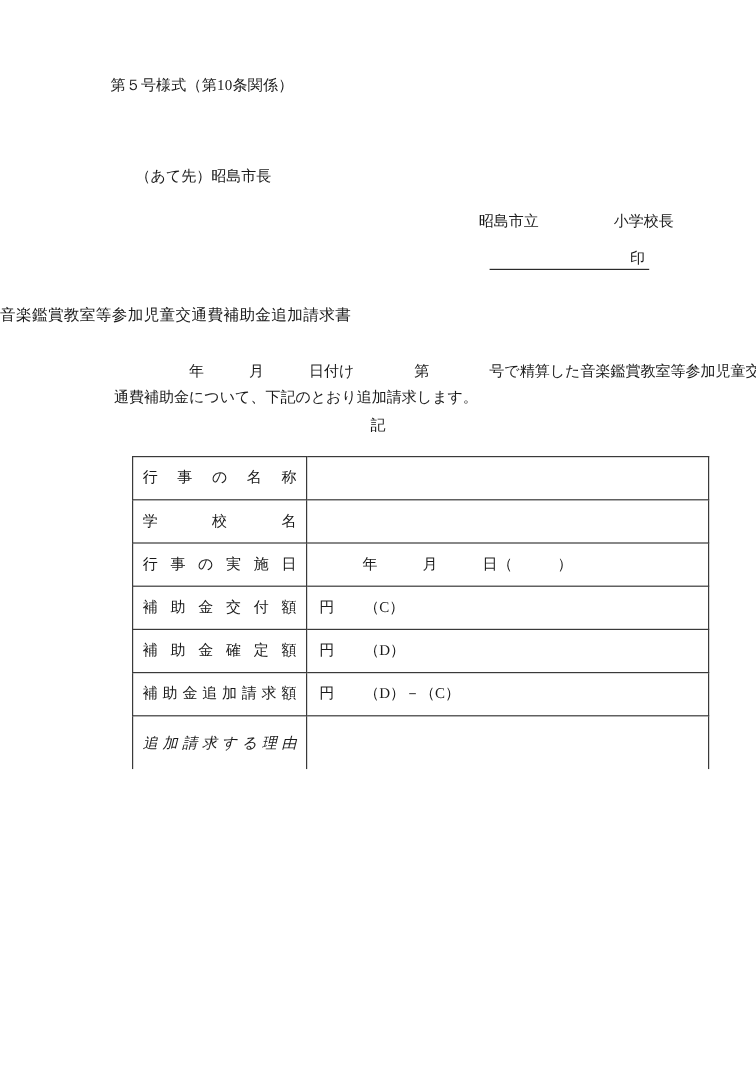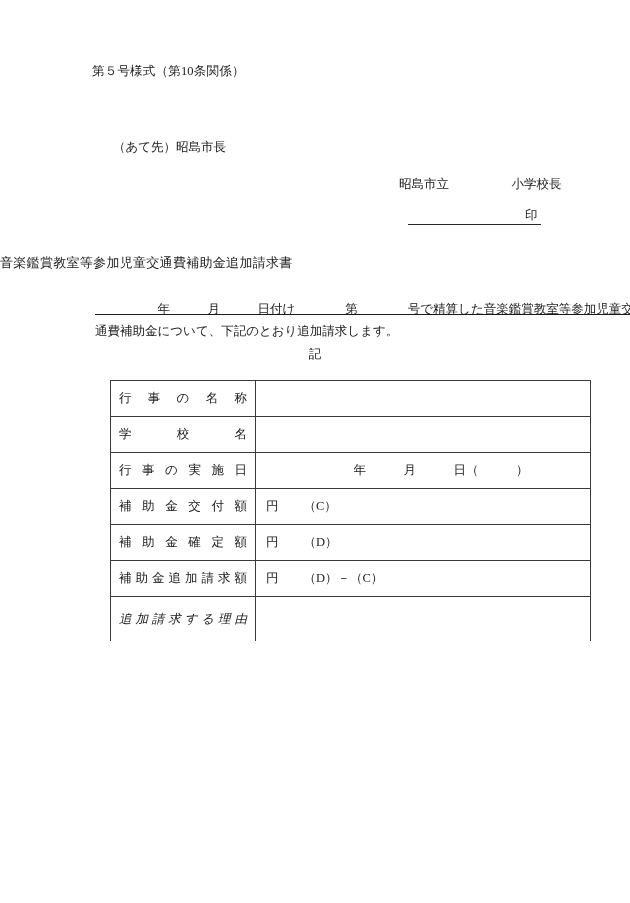--- a/index.html
+++ b/index.html
@@ -71,21 +71,21 @@
     letter-spacing: 0.3px;
   }
 
   
   #body-paragraph {
     left: 95px; top: 299px;
     width: 452px;
     font-size: 12.5px;
     line-height: 1.75;
   }
-  #body-paragraph .first-line { white-space: pre; text-decoration: underline; }
+  #body-paragraph .first-line { white-space: pre; }
 
   
   #ki-marker {
     left: 0; top: 346px;
     width: 630px;
     text-align: center;
     font-size: 12.5px;
   }
 
   
@@ -113,21 +113,21 @@
     text-align: justify;
     text-align-last: justify;
     -moz-text-align-last: justify;
     font-size: 12.5px;
   }
   #form-table .value-cell {
     width: 314px;
     padding: 0 10px;
   }
   #form-table .value-cell .inner { white-space: pre; }
-  #form-table .value-date { padding-left: 46px; text-align: center; }
+  #form-table .value-date { padding-left: 46px; }
   #form-table .value-amount {
     text-align: left;
     padding-right: 12px;
   }
   #form-table .amount-text { white-space: pre; }
   #form-table tr.tall td { height: 45px; font-style: italic; }
 </style>
 </head>
 <body>
 

